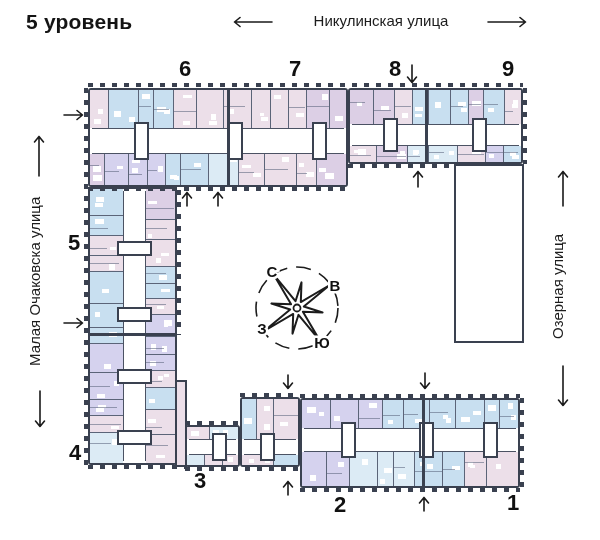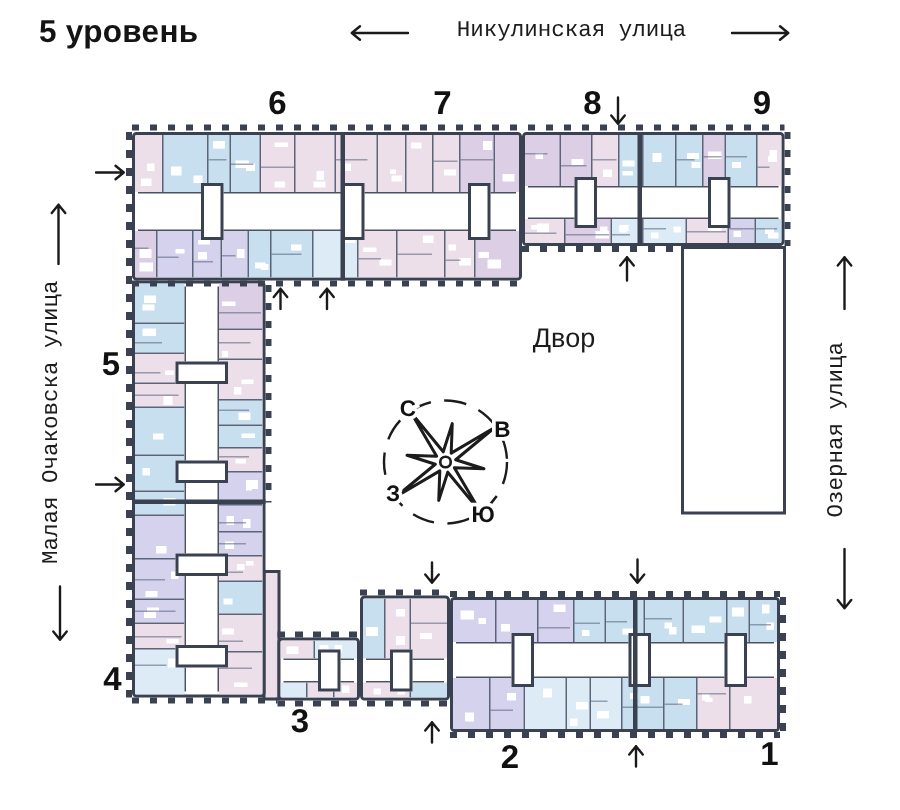--- a/index.html
+++ b/index.html
@@ -6,21 +6,21 @@
     --wall:#3a4150;
     --line:#5b6478;
     --ink:#141414;
   }
   html,body{margin:0;padding:0;background:#ffffff;}
   #stage{
     position:relative;width:600px;height:540px;background:#ffffff;overflow:hidden;
     font-family:"Liberation Sans", sans-serif;color:var(--ink);
   }
   .title{position:absolute;font-size:21px;font-weight:bold;letter-spacing:0.2px;}
-  .street{position:absolute;font-size:15px;color:#1c1c1c;white-space:nowrap;font-family:Liberation Mono, monospace;}
+  .street{position:absolute;font-size:15px;color:#1c1c1c;white-space:nowrap;}
   .street.vert{writing-mode:vertical-rl;transform:rotate(180deg);text-align:center;}
   .courtyard{position:absolute;font-size:18px;color:#1c1c1c;text-align:center;}
   .sec{position:absolute;font-size:22px;font-weight:bold;color:#111;width:24px;text-align:center;}
   .band{position:absolute;background:#fff;border:2px solid var(--wall);border-radius:3px;overflow:hidden;box-sizing:border-box;}
   .solidblock{position:absolute;background:#ecdfe9;border:2px solid var(--wall);box-sizing:border-box;}
   .cell{position:absolute;box-sizing:border-box;}
   .fixture{position:absolute;background:#ffffff;}
   .roomline{position:absolute;height:1px;background:rgba(85,95,120,0.55);}
   .corridor{position:absolute;background:#ffffff;border-top:1px solid #4b5263;border-bottom:1px solid #4b5263;box-sizing:border-box;}
   .corridorV{position:absolute;background:#ffffff;border-left:1px solid #4b5263;border-right:1px solid #4b5263;box-sizing:border-box;}
@@ -42,21 +42,20 @@
 <body>
 
 <div id="stage">
 
   <div class="title" style="left: 26px; top: 10px; z-index: 20;">5 уровень</div>
 
   <div class="street" style="left: 296px; top: 12px; width: 170px; text-align: center; z-index: 20;">Никулинская улица</div>
   <div class="street vert" style="left: 26px; top: 183px; height: 196px; width: 20px; z-index: 20;">Малая Очаковска улица</div>
   <div class="street vert" style="left: 549px; top: 224px; height: 124px; width: 20px; z-index: 20;">Озерная улица</div>
 
-  <div class="courtyard" style="left: 336px; top: 215px; width: 80px; z-index: 20;">Двор</div>
 
   <div class="sec" style="left: 173px; top: 56px; z-index: 20;">6</div>
   <div class="sec" style="left: 283px; top: 56px; z-index: 20;">7</div>
   <div class="sec" style="left: 383px; top: 56px; z-index: 20;">8</div>
   <div class="sec" style="left: 496px; top: 56px; z-index: 20;">9</div>
   <div class="sec" style="left: 62px; top: 230px; z-index: 20;">5</div>
   <div class="sec" style="left: 63px; top: 440px; z-index: 20;">4</div>
   <div class="sec" style="left: 188px; top: 468px; z-index: 20;">3</div>
   <div class="sec" style="left: 328px; top: 492px; z-index: 20;">2</div>
   <div class="sec" style="left: 501px; top: 490px; z-index: 20;">1</div>

